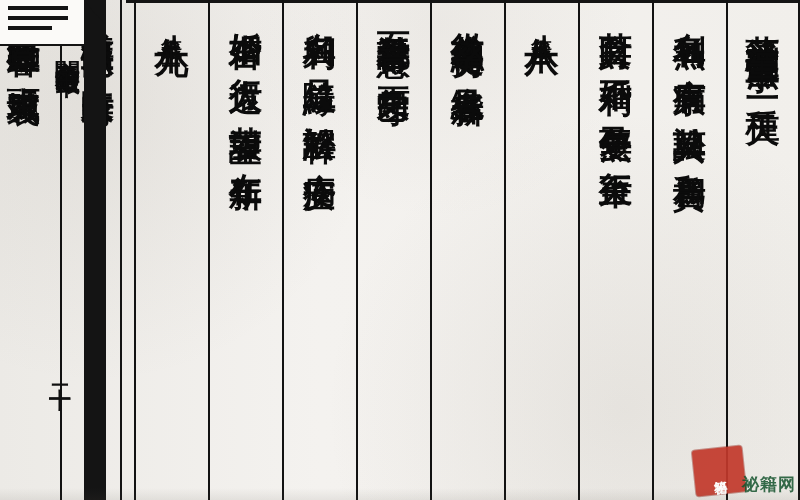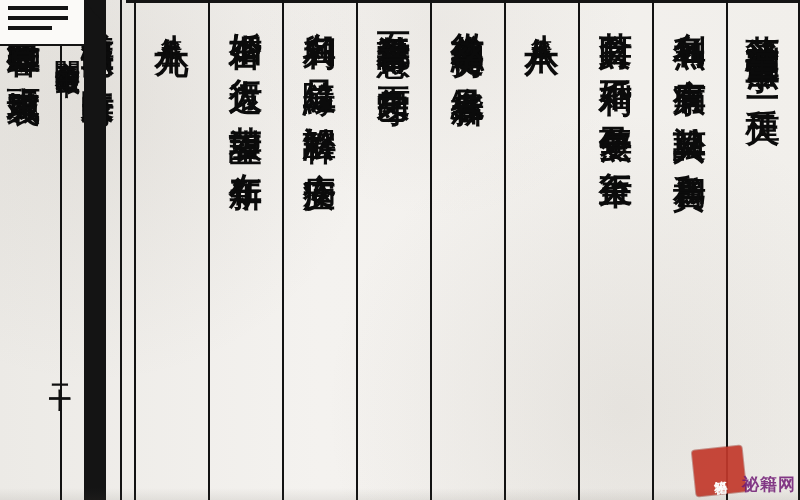--- a/index.html
+++ b/index.html
@@ -199,21 +199,21 @@
     font-weight: 700;
     line-height: 1.0;
     writing-mode: vertical-rl;
     text-orientation: upright;
     letter-spacing: 1px;
   }
   #watermark {
     position: absolute;
     right: 4px;
     bottom: 4px;
-    color: #701a75;
+    color: #14532d;
     font-size: 17px;
     font-weight: 700;
     letter-spacing: 1px;
     font-family: "DejaVu Sans", sans-serif;
     opacity: 0.85;
   }
   
   #top-edge {
     position: absolute;
     left: 126px;

